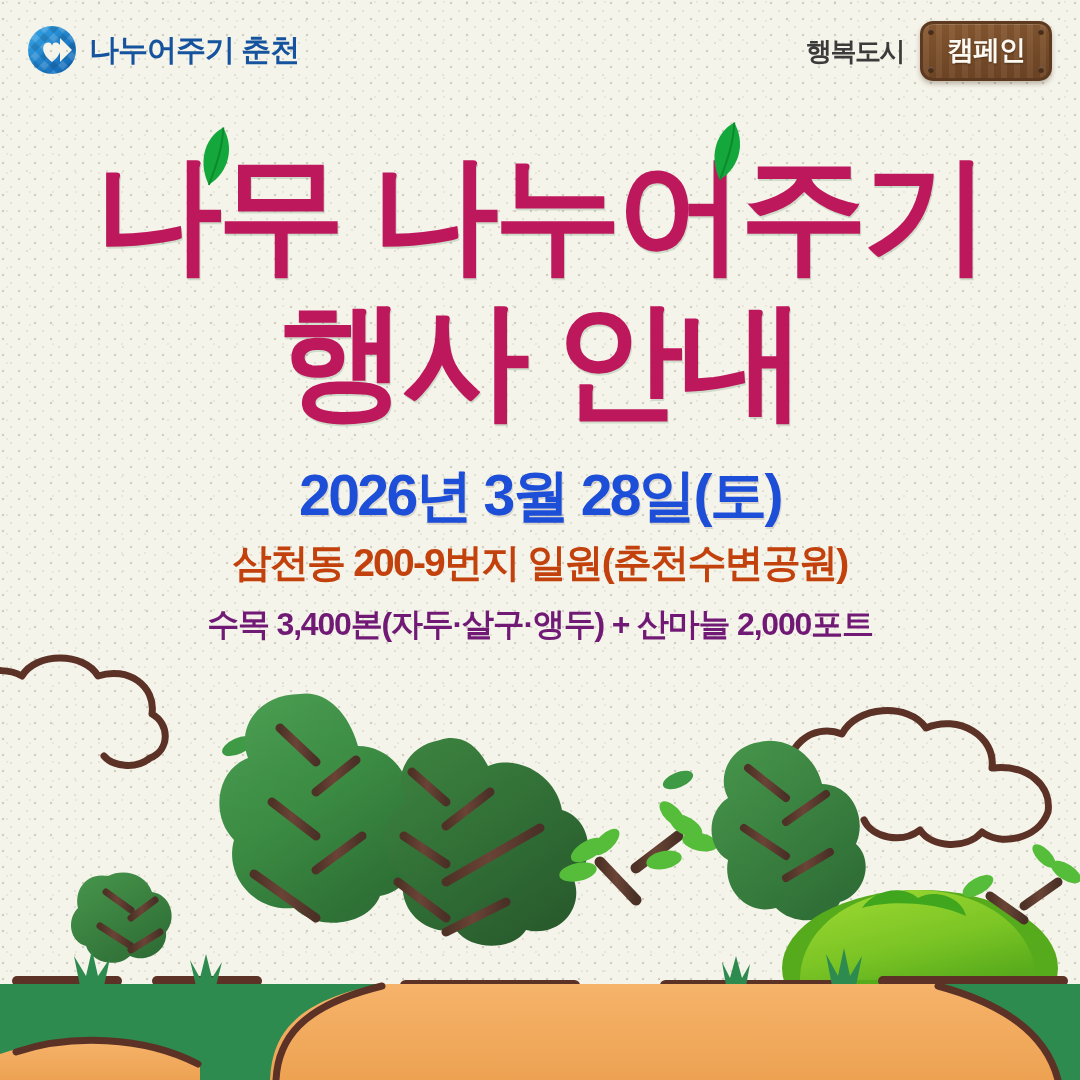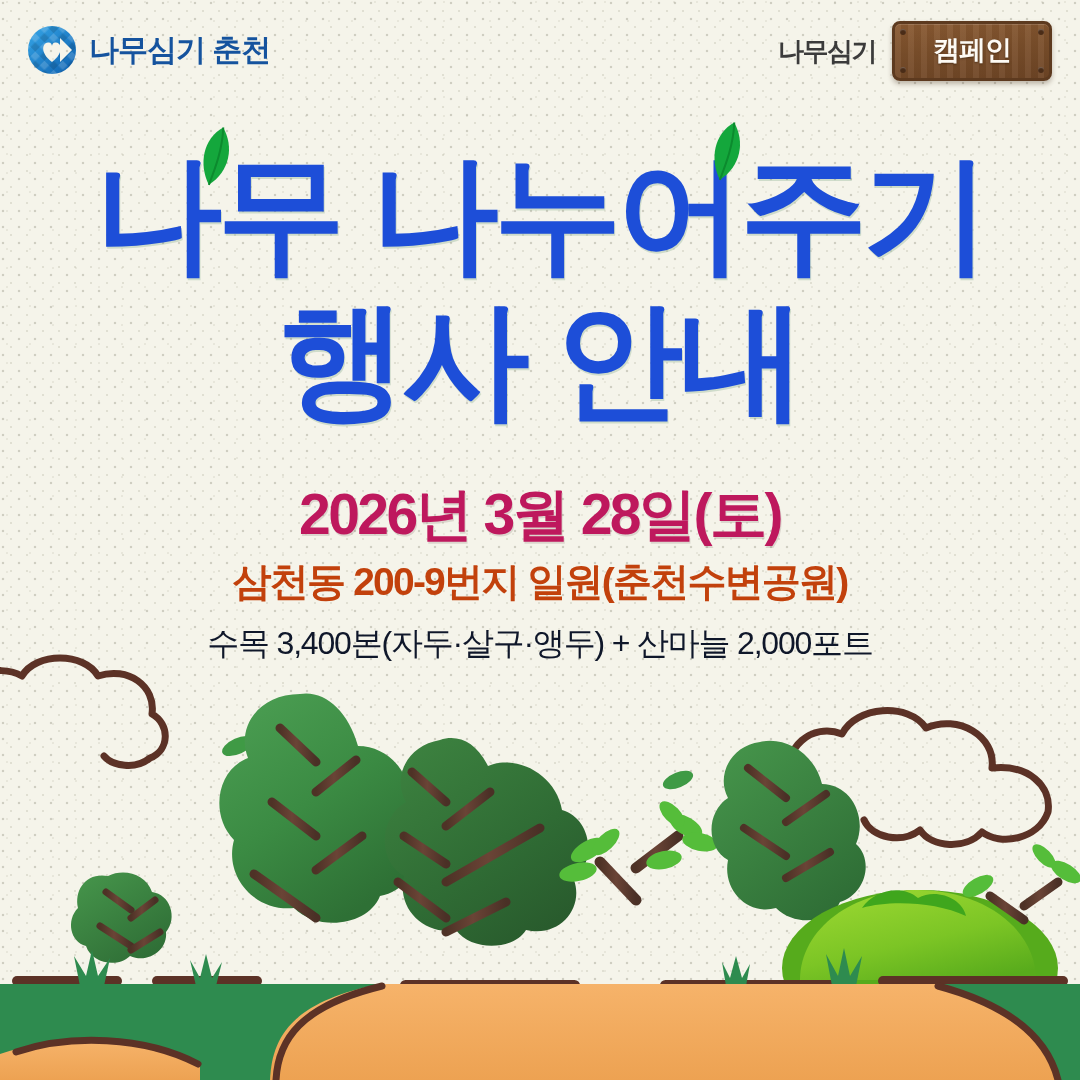--- a/index.html
+++ b/index.html
@@ -65,22 +65,22 @@
   }
   .campaign-label {
     font-size: 26px;
     font-weight: 700;
     color: #3b3b3b;
     letter-spacing: -1.5px;
     white-space: nowrap;
   }
   .wood-sign {
     position: relative;
-    padding: 8px 38px 10px;
-    border-radius: 8px;
+    padding: 8px 24px 10px;
+    border-radius: 13px;
     background:
       repeating-linear-gradient(90deg, rgba(255,255,255,0.05) 0 6px, rgba(0,0,0,0.045) 6px 13px),
       linear-gradient(175deg, #8a5a32 0%, #7b4f2b 45%, #6e4525 100%);
     border: 3px solid #5d3a1f;
     box-shadow: 0 3px 5px rgba(60,35,15,0.30), inset 0 1px 0 rgba(255,255,255,0.15);
   }
   .wood-sign .sign-text {
     font-size: 27px;
     font-weight: 700;
     color: #fdfaf4;
@@ -104,21 +104,21 @@
   .title-block {
     position: absolute;
     left: 0; right: 0;
     top: 150px;
     text-align: center;
     z-index: 30;
   }
   .title-line {
     position: relative;
     font-weight: 800;
-    color: #1d4ed8;
+    color: #be185d;
     letter-spacing: -5px;
     line-height: 1.0;
     text-shadow: 1px 2px 0 rgba(40,110,62,0.18);
   }
   .title-line-1 { font-size: 128px; }
   .title-line-2 { font-size: 128px; margin-top: 18px; }
 
   .leaf-a, .leaf-b {
     position: absolute;
     width: 44px; height: 62px;
@@ -131,38 +131,37 @@
   .info-block {
     position: absolute;
     left: 0; right: 0;
     top: 466px;
     text-align: center;
     z-index: 30;
   }
   .info-date {
     font-size: 57px;
     font-weight: 800;
-    color: #be185d;
+    color: #1d4ed8;
     letter-spacing: -2.5px;
     line-height: 1.05;
     text-shadow: 1px 2px 0 rgba(74,44,39,0.15);
-    margin-top: 19px;
   }
   .info-place {
     margin-top: 10px;
     font-size: 39px;
     font-weight: 700;
     color: #c2410c;
     letter-spacing: -1.8px;
   }
   .info-detail {
     margin-top: 13px;
     font-size: 32px;
-    font-weight: 400;
-    color: #0f172a;
+    font-weight: 700;
+    color: #701a75;
     letter-spacing: -1.2px;
   }
 
   
   .scene {
     position: absolute;
     left: 0; bottom: 0;
     width: 1080px; height: 430px;
     z-index: 20;
   }
@@ -194,25 +193,25 @@
             <rect width="52" height="52" fill="#fff"></rect>
             <path d="M26 38 C14 29 16 19 22 18.5 C25 18.2 26 20.5 26 22 C26 20.5 27 18.2 30 18.5 C36 19 38 29 26 38 Z" fill="#000"></path>
             <path d="M34 14 L46 26 L34 38 Z" fill="#000"></path>
           </mask>
         </defs>
         <g mask="url(#heartCut)">
           <circle cx="26" cy="26" r="24" fill="url(#lgA)"></circle>
           <circle cx="26" cy="26" r="24" fill="url(#facet)"></circle>
         </g>
       </svg>
-      <span class="brand-text">나무심기 춘천</span>
+      <span class="brand-text">나누어주기 춘천</span>
     </div>
 
     <div class="campaign">
-      <span class="campaign-label">나무심기</span>
+      <span class="campaign-label">행복도시</span>
       <div class="wood-sign">
         <span class="screw tl"></span>
         <span class="screw tr"></span>
         <span class="screw bl"></span>
         <span class="screw br"></span>
         <span class="sign-text">캠페인</span>
       </div>
     </div>
   </div>
 

